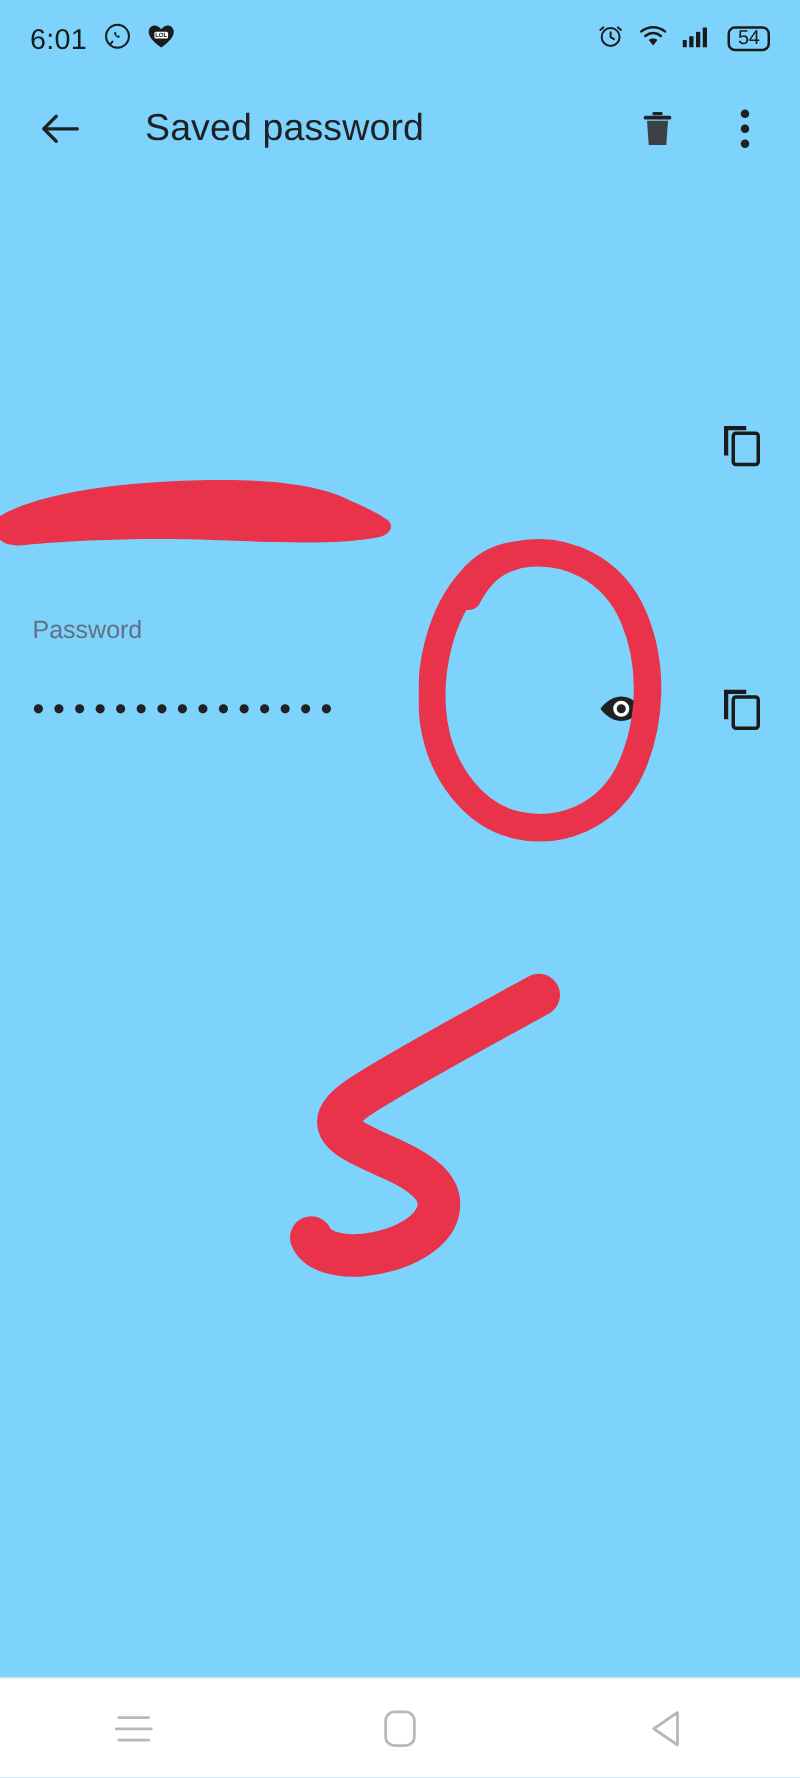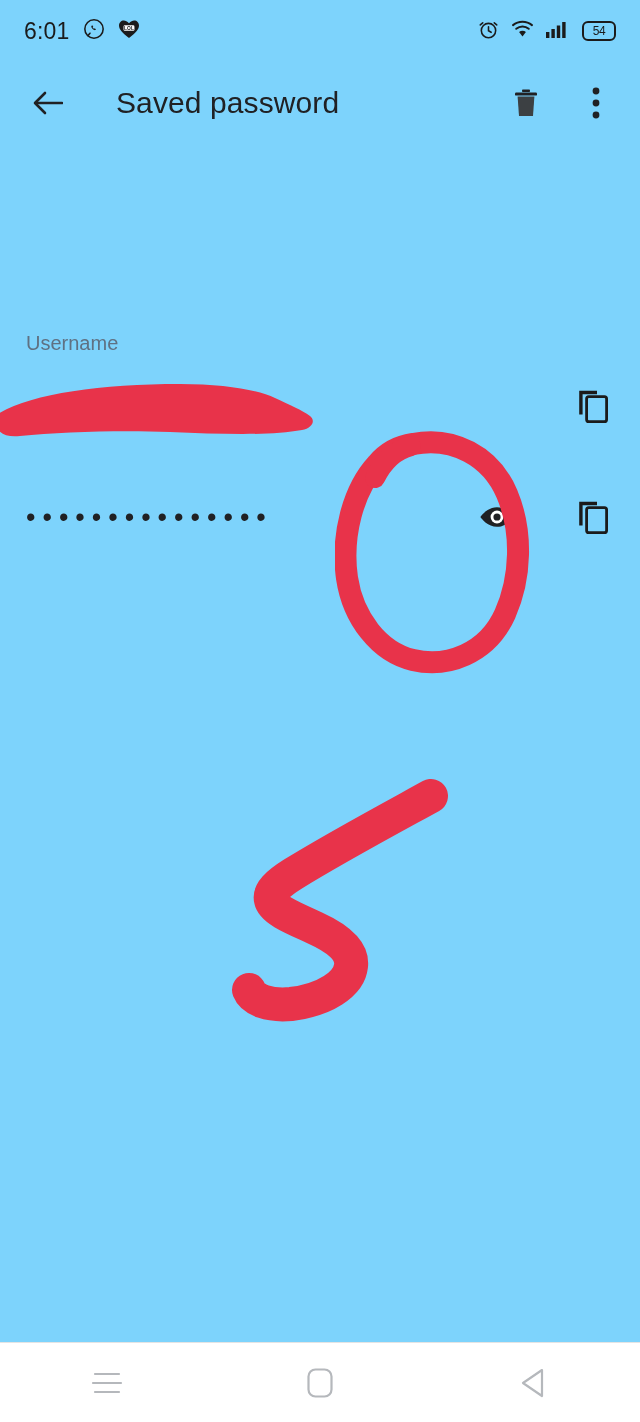--- a/index.html
+++ b/index.html
@@ -53,21 +53,21 @@
     width: 34px;
     height: 20px;
     border: 2px solid #1b1b1b;
     border-radius: 6px;
     box-sizing: border-box;
     display: flex;
     align-items: center;
     justify-content: center;
   }
   .battery-pct {
-    font-size: 12px;
+    font-size: 16px;
     line-height: 1;
     color: #1b1b1b;
     letter-spacing: -0.3px;
   }
 
   
   .appbar {
     position: absolute;
     top: 62px; left: 0;
     width: 640px;
@@ -240,33 +240,33 @@
       <svg width="8" height="32" viewBox="0 0 8 32">
         <circle cx="4" cy="4" r="3.4" fill="#202124"></circle>
         <circle cx="4" cy="16" r="3.4" fill="#202124"></circle>
         <circle cx="4" cy="28" r="3.4" fill="#202124"></circle>
       </svg>
     </div>
   </div>
 
 
   <div class="field" id="field-username">
-    <div class="field-label">Username</div>
     <div class="field-row">
       <div class="field-value"></div>
       <div class="action-icon">
         <svg width="33" height="35" viewBox="0 0 33 35">
           <path d="M2.2 1.8 H20 V5.2 H5.6 V25.4 H2.2 Z" fill="#1b1b1b"></path>
           <rect x="9.6" y="7.6" width="20" height="25" rx="2.2" fill="none" stroke="#1b1b1b" stroke-width="2.8"></rect>
         </svg>
       </div>
     </div>
   </div>
 
   <div class="field" id="field-password">
+    <div class="field-label">Password</div>
     <div class="field-row">
       <div class="field-value masked">•••••••••••••••</div>
       <div class="action-icon eye">
         <svg width="36" height="26" viewBox="0 0 36 26">
           <path d="M18 3.2 C27 3.2 33.4 11 34.6 13 C33.4 15 27 22.8 18 22.8 C9 22.8 2.6 15 1.4 13 C2.6 11 9 3.2 18 3.2 Z" fill="#202124"></path>
           <circle cx="18" cy="13" r="6.4" fill="#ffffff"></circle>
           <circle cx="18" cy="13" r="3.6" fill="#202124"></circle>
         </svg>
       </div>
       <div class="action-icon">

